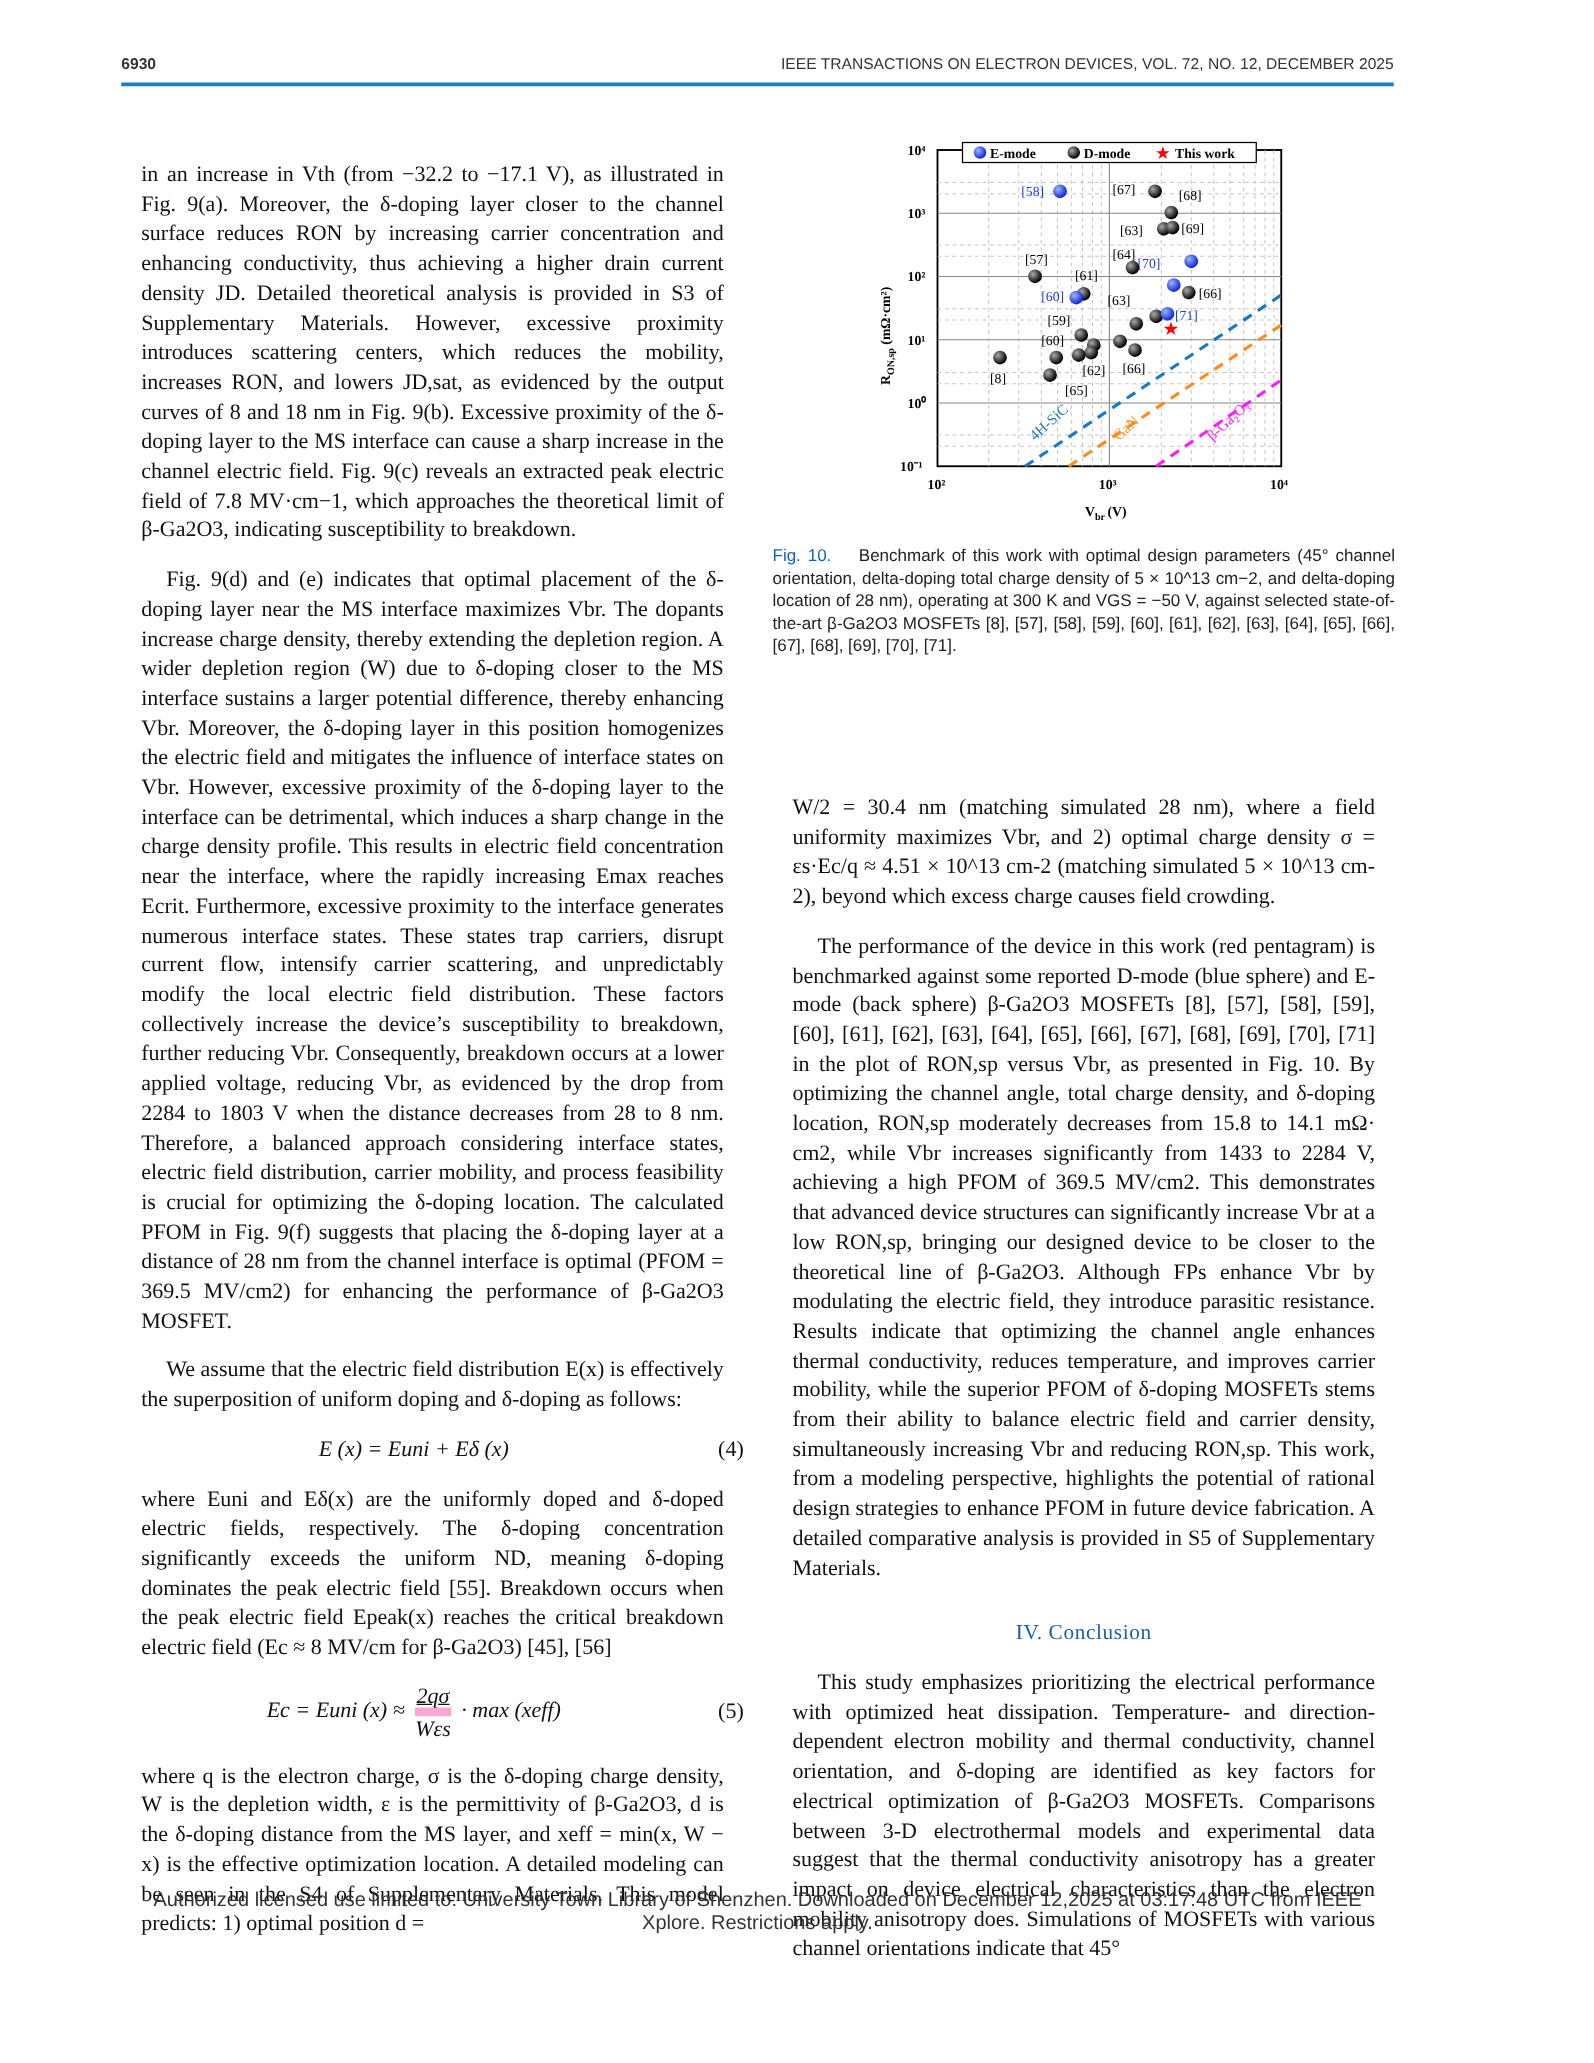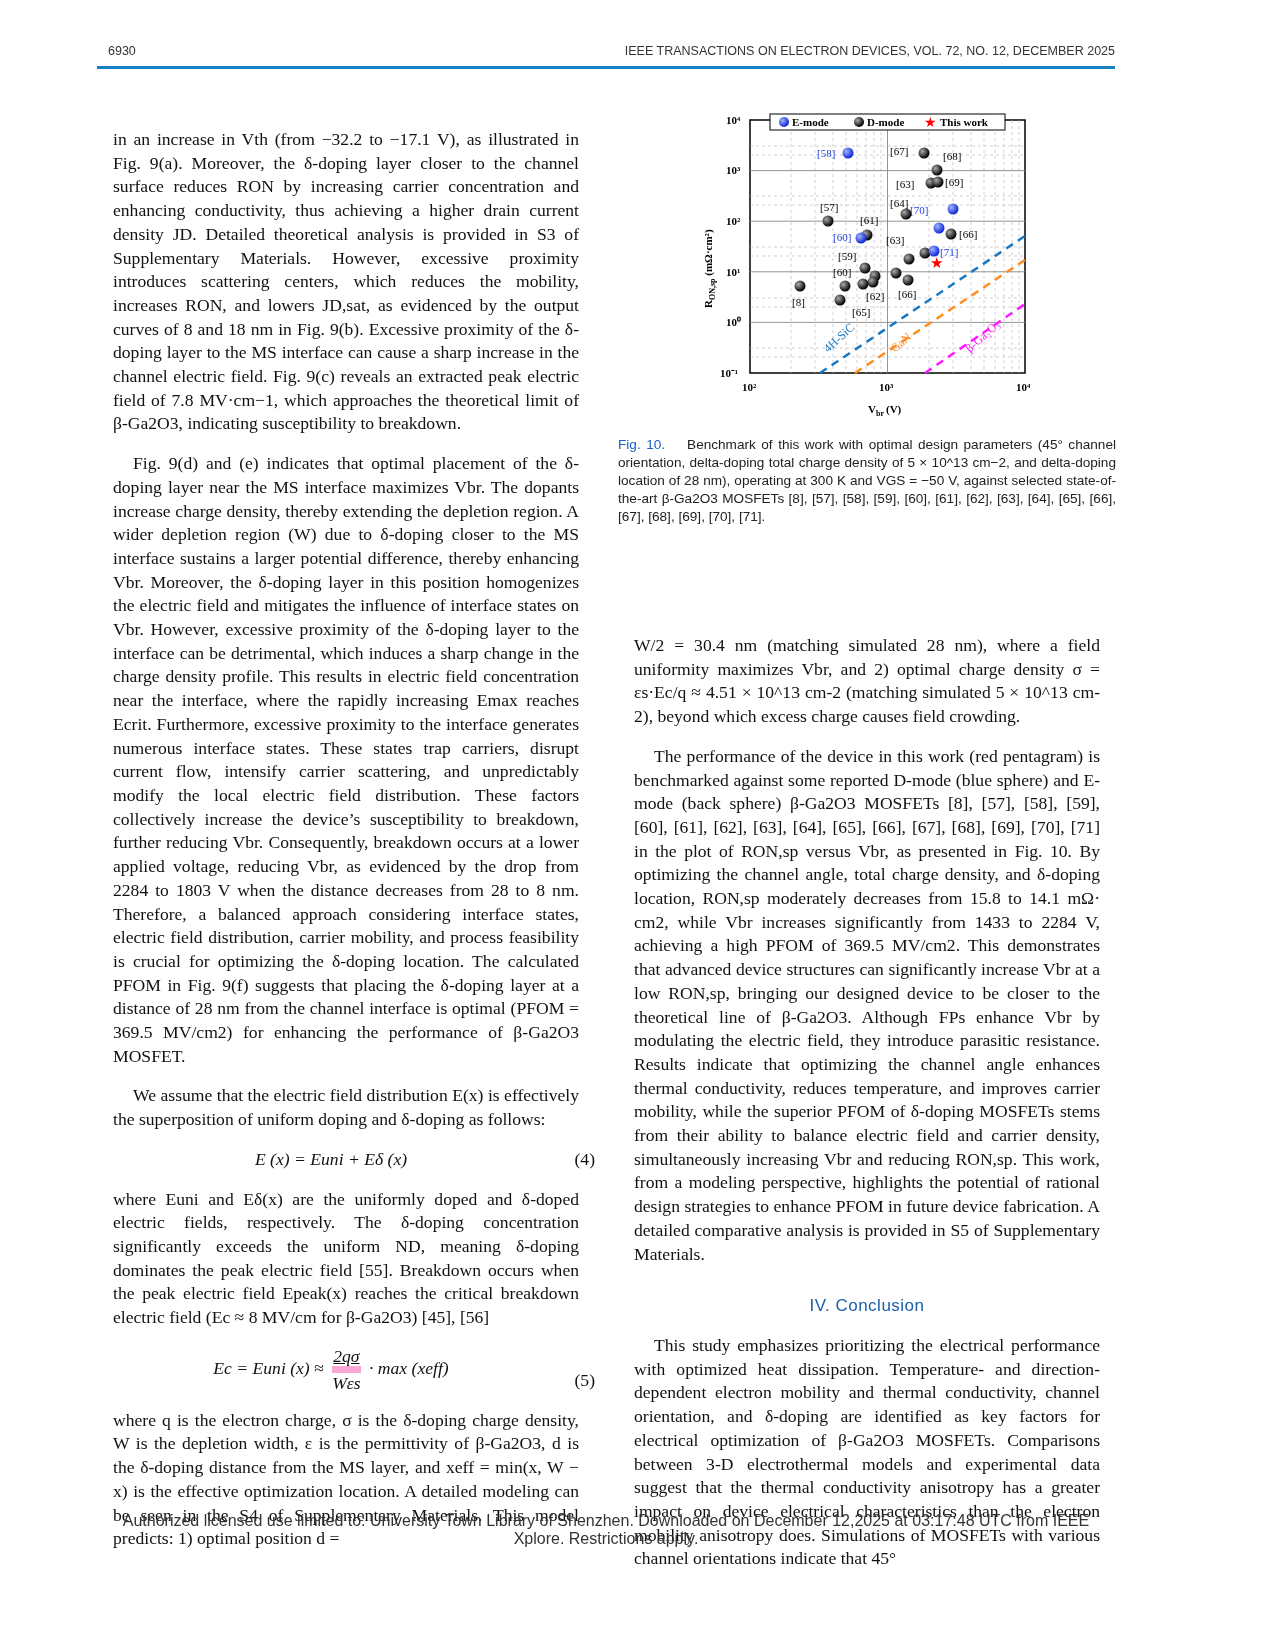--- a/index.html
+++ b/index.html
@@ -1,35 +1,35 @@
 <!DOCTYPE html>
 <html><head>
 <meta charset="utf-8">
 <style>
   html, body { margin:0; padding:0; background:#fff; }
   body { width:1275px; height:1650px; position:relative; overflow:hidden; font-family:"Liberation Serif", serif; color:#111; }
   .hdr { position:absolute; top:44px; left:97px; width:1018px; font-family:"Liberation Sans", sans-serif; font-size:12.5px; color:#333; }
-  .hdr .pg { position:absolute; left:11px; top:0; }
+  .hdr .pg { position:absolute; left:0; top:0;font-weight:bold; }
   .hdr .jn { position:absolute; right:0; top:0;text-align:right; }
   .rule { position:absolute; top:66px; left:97px; width:1018px; height:3px; background:#1a7fc4; }
   .col { position:absolute; top:112px; width:498px; font-size:17.6px; line-height:23.7px; text-align:justify; }
   .col.left { left:97px; }
   .col.right { left:618px; }
   .col p { margin:16px; text-indent:0; }
   .col p.ind { text-indent:20px; }
   .lnk { color:#1560c9; }
-  .eq { display:flex; justify-content:space-between; align-items:flex-end; margin:8px 0; }
+  .eq { display:flex; justify-content:space-between; align-items:center; margin:8px 0; }
   .eq .body { flex:1; text-align:center; font-style:italic; }
   .eq .num { width:30px; text-align:right; }
   .frac { display:inline-block; vertical-align:middle; text-align:center; margin:0 4px; }
   .frac span { display:block; line-height:20px; }
   .frac .top { border-bottom:7px solid #f9a8d4;text-decoration:underline; }
   .fig { position:absolute; left:700px; top:108px; width:340px; height:320px; }
   .caption { position:absolute; left:618px; top:436px; width:498px; font-family:"Liberation Sans", sans-serif; font-size:13.6px; line-height:18px; color:#222; text-align:justify; }
-  .sec { text-align:center; font-family:Liberation Sans, sans-serif; color:#1a5fa8; font-size:17px; letter-spacing:0.5px; margin:28px 0 12px 0; }
+  .sec { text-align:center; font-family:Liberation Serif, serif; color:#1a5fa8; font-size:17px; letter-spacing:0.5px; margin:28px 0 12px 0; }
   .footer { position:absolute; top:1512px; left:97px; width:1018px; text-align:center; font-family:"Liberation Sans", sans-serif; font-size:16px; color:#333; }
 </style>
 </head>
 <body>
 
 <div class="hdr">
   <span class="pg">6930</span>
   <span class="jn">IEEE TRANSACTIONS ON ELECTRON DEVICES, VOL. 72, NO. 12, DECEMBER 2025</span>
 </div>
 <div class="rule"></div>

